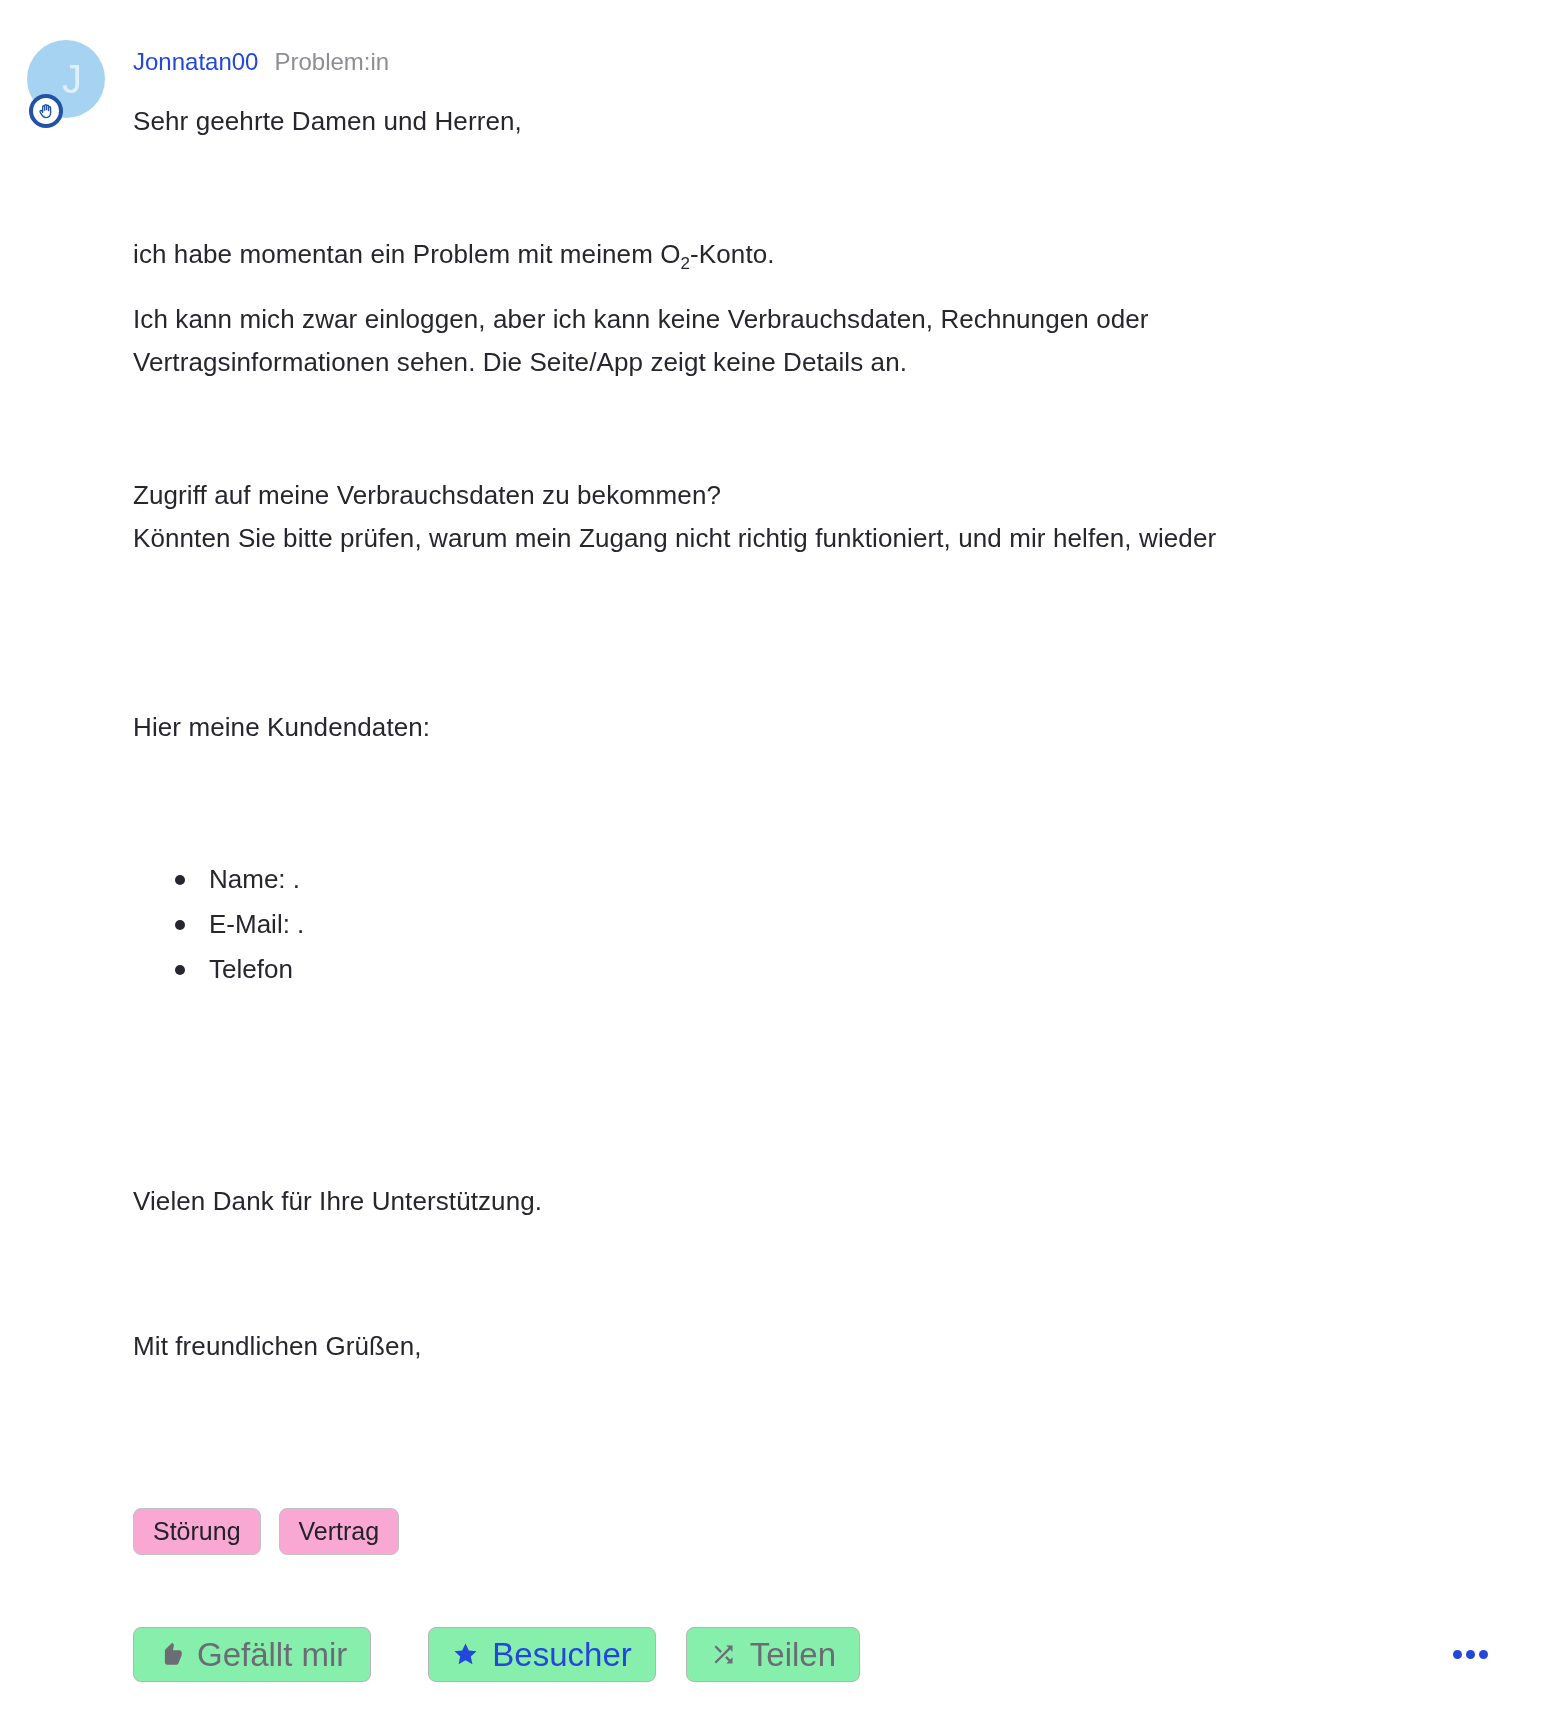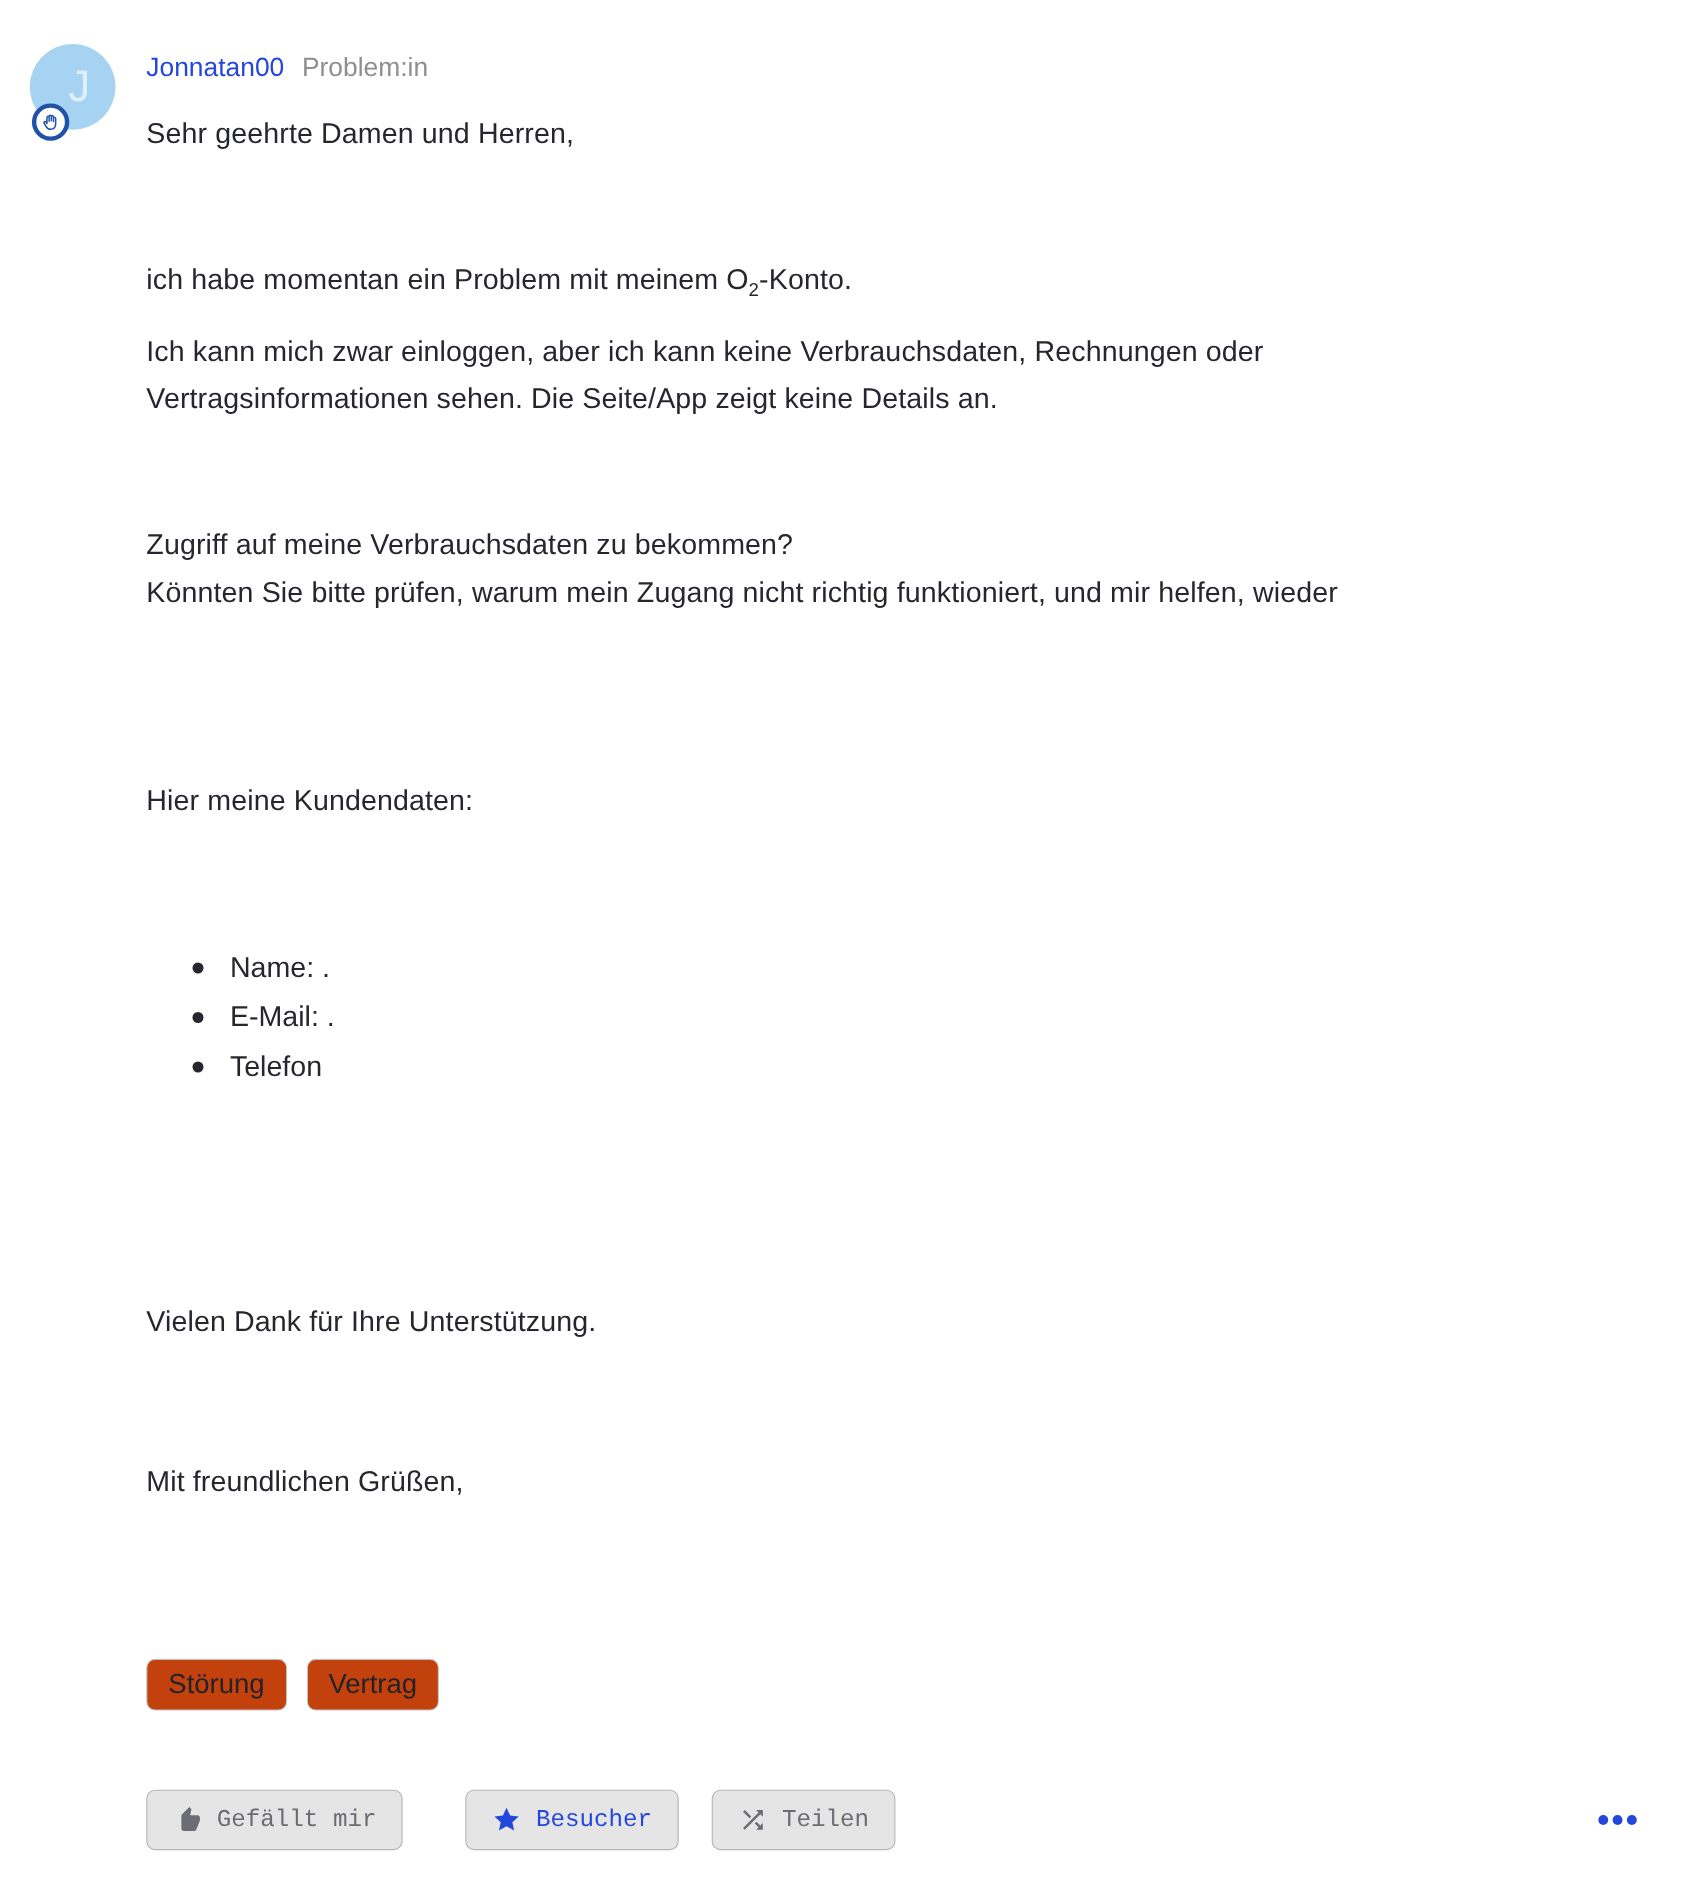--- a/index.html
+++ b/index.html
@@ -52,30 +52,30 @@
     background:var(--body-color,#26262e);
   }
   .para-thanks{margin-top:188px;}
   .para-closing{margin-top:102px;}
   
   .tag-row{display:flex;gap:18px;margin-top:140px;}
   .tag{
     display:inline-flex;align-items:center;
     border:1.5px solid #c2c2c2;border-radius:8px;
     padding:8px 19px;font-size:25px;font-weight:300;color:#222228;
-    background:#c2410c;cursor:pointer;
+    background:#f9a8d4;cursor:pointer;
   }
   
   .action-row{display:flex;align-items:center;margin-top:72px;}
   .action-btn{
     display:inline-flex;align-items:center;gap:13px;
-    border:1.5px solid #b5b5b5;border-radius:8px;background:#e5e5e5;
+    border:1.5px solid #b5b5b5;border-radius:8px;background:#86efac;
     padding:0 23px;height:55px;box-sizing:border-box;
-    font-family:Liberation Mono, monospace;
-    font-size:22px;font-weight:300;color:#6c6c75;cursor:pointer;
+    font-family:Liberation Sans, sans-serif;
+    font-size:33px;font-weight:300;color:#6c6c75;cursor:pointer;
   }
   .action-btn svg{flex:0 0 auto;}
   .btn-like{margin-right:57px;}
   .btn-subscribe{margin-right:30px;color:var(--accent,#2447db);}
   .menu-dots{
     margin-left:auto;display:flex;gap:4px;align-items:center;cursor:pointer;
     padding:10px 4px;
   }
   .menu-dots span{width:9px;height:9px;border-radius:50%;background:var(--accent,#2447db);display:block;}
 </style>

